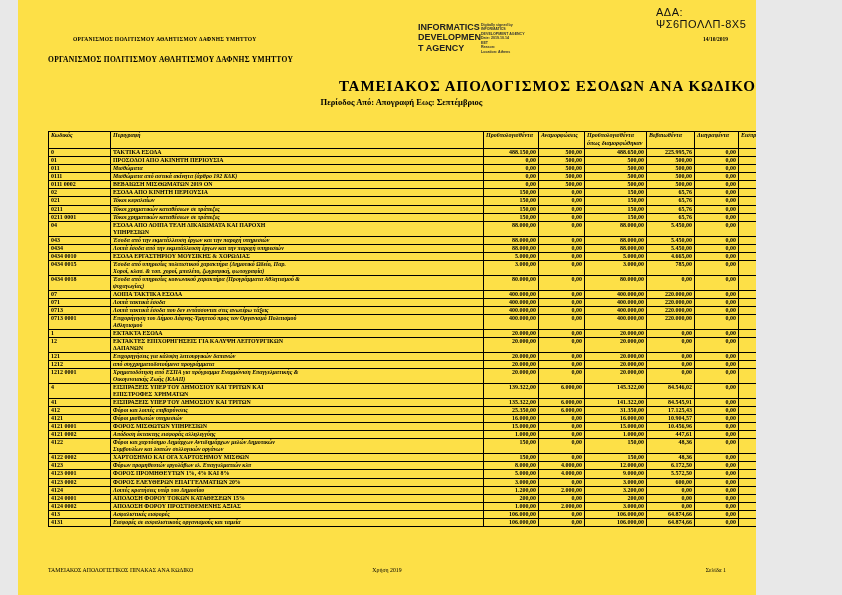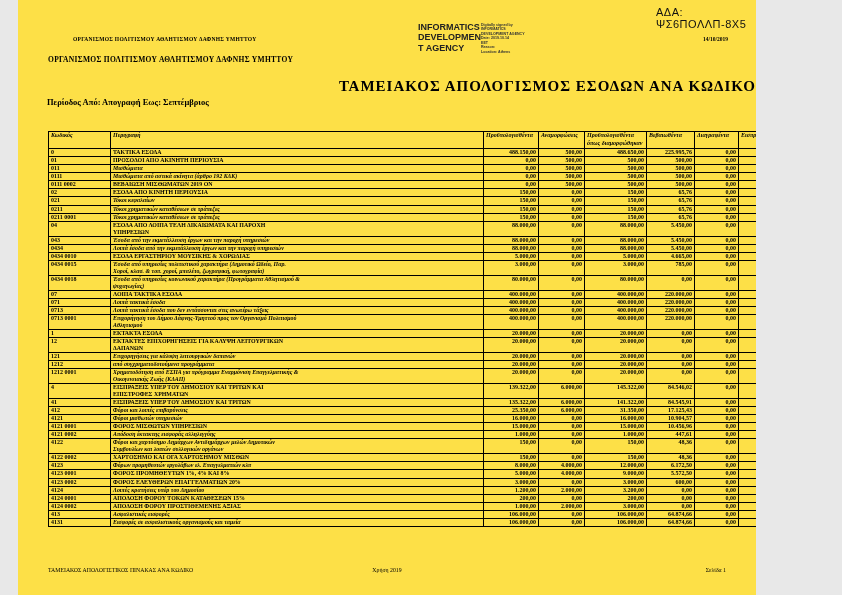--- a/index.html
+++ b/index.html
@@ -10,21 +10,21 @@
   .date-top{position:absolute;right:28px;top:36px;font-size:5.5px;font-weight:bold;}
   .ada{position:absolute;left:638px;top:6px;font-size:11px;font-family:"Liberation Sans","DejaVu Sans",sans-serif;
        letter-spacing:.5px;color:#111;}
   .sig-block{position:absolute;left:400px;top:22px;display:flex;align-items:flex-start;}
   .sig-agency{font-family:"Liberation Sans","DejaVu Sans",sans-serif;font-size:9px;font-weight:bold;
               line-height:1.15;color:#222;white-space:pre-line;}
   .sig-details{font-family:"Liberation Sans","DejaVu Sans",sans-serif;font-size:3.6px;font-weight:bold;
                line-height:1.25;color:#333;white-space:pre-line;padding-top:1px;}
   .org-bold{position:absolute;left:30px;top:55px;font-size:7.5px;font-weight:bold;letter-spacing:.3px;}
   .title{position:absolute;left:0;right:0;top:78px;text-align:right;font-size:15px;font-weight:bold;letter-spacing:1px;}
-  .subtitle{position:absolute;left:0;right:0;top:97px;font-size:8.5px;font-weight:bold;padding-left:29px;}
+  .subtitle{position:absolute;left:0;right:0;top:97px;text-align:center;font-size:8.5px;font-weight:bold;padding-left:29px;}
   
   .tbl-wrap{position:absolute;left:30px;top:131px;width:782px;}
   table{border-collapse:collapse;width:100%;table-layout:fixed;}
   th,td{border:1px solid #000;padding:0 2px;vertical-align:top;overflow:hidden;}
   thead th{font-size:6px;font-weight:bold;font-style:italic;text-align:left;white-space:pre-line;line-height:1.25;height:16px;}
   td{font-size:6px;line-height:1.18;}
   td.code{font-weight:bold;white-space:nowrap;}
   td.desc{font-size:5.9px;white-space:pre-line;}
   tr.b td.desc{font-weight:bold;}
   tr.i td.desc{font-style:italic;font-weight:600;}

